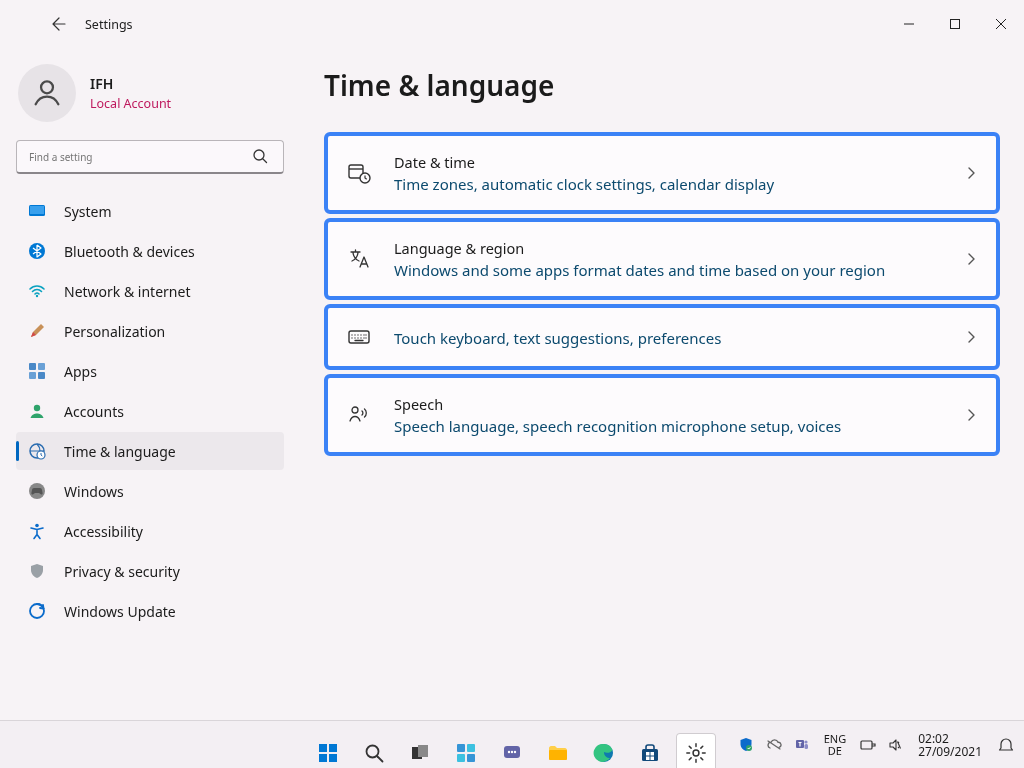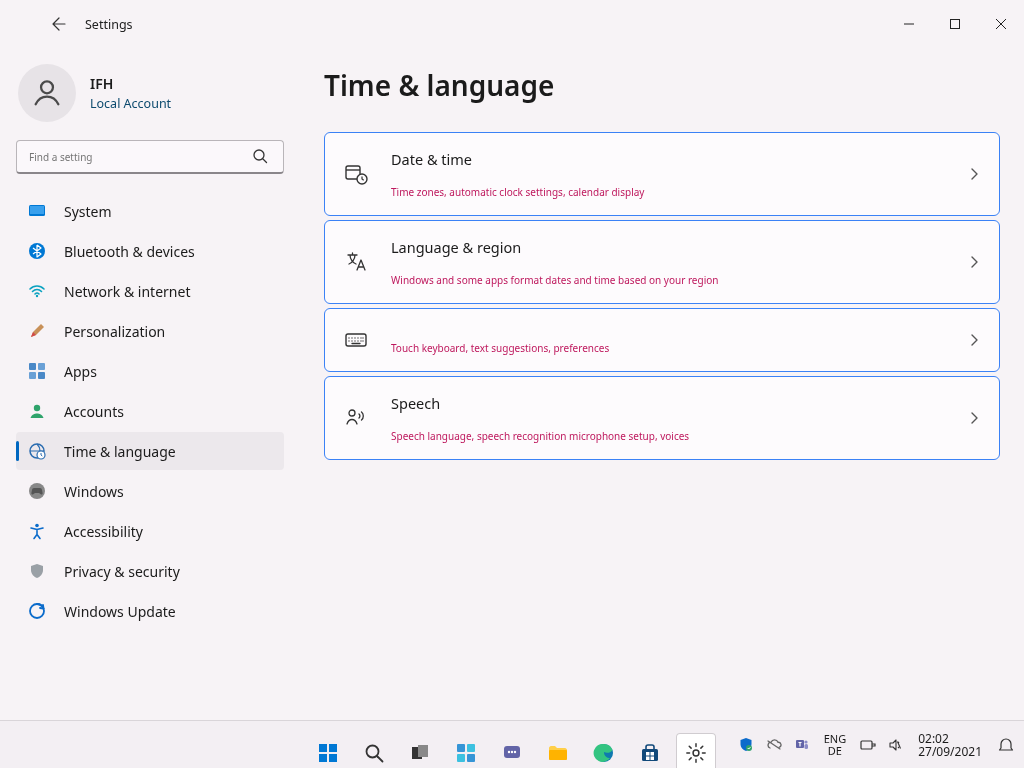--- a/index.html
+++ b/index.html
@@ -14,44 +14,44 @@
 
   
   .app { display:flex; height: calc(100% - 48px - 48px); }
   .sidebar { width: 300px; padding: 12px 16px 0 16px; display:flex; flex-direction:column; }
   .main { flex:1; padding: 12px 24px 0 24px; }
 
   
   .user { display:flex; align-items:center; gap:14px; padding:4px 0 18px 2px; }
   .avatar { width:58px; height:58px; border-radius:50%; background:#e7e3e7; display:flex; align-items:center; justify-content:center; }
   .user-name { font-size:14px; font-weight:600; }
-  .user-sub { font-size:12.5px; color:#0c4a6e; margin-top:2px; }
+  .user-sub { font-size:12.5px; color:#be185d; margin-top:2px; }
 
   
   .search { position:relative; margin-bottom:18px; }
   .search input { width: 268px; height: 34px; padding:0 34px 0 12px; font-size:10px;
     border:1px solid #b9b5b9; border-bottom:2px solid #8a868a; border-radius:4px; background:#fbf8fb; outline:none; }
   .search .icon { position:absolute; right:16px; top:8px; }
 
   
   .nav { display:flex; flex-direction:column; gap:2px; }
   .nav-item { display:flex; align-items:center; height:38px; padding:0 8px 0 12px; border-radius:4px;
     font-size:14px; gap:18px; cursor:default; position:relative; }
   .nav-item.selected { background:#ece8ec; }
   .nav-item.selected::before { content:""; position:absolute; left:0; top:9px; bottom:9px; width:3px; background:#0067c0; border-radius:2px; }
   .nav-item .ico { width:18px; height:18px; display:flex; align-items:center; justify-content:center; }
 
   
   h1 { font-size:28px; font-weight:600; margin:6px 0 28px 0; }
-  .card { background:#fdfbfd; border:1px solid #3b82f6; border-radius:6px; padding:16px 18px;
+  .card { background:#fdfbfd; border:4px solid #3b82f6; border-radius:6px; padding:16px 18px;
     display:flex; align-items:center; gap:22px; margin-bottom:4px; cursor:default; }
   .card .ico { width:26px; height:26px; display:flex; align-items:center; justify-content:center; }
   .card .txt { flex:1; }
   .card .ttl { font-size:14.5px; }
-  .card .sub { font-size:10px; color:#be185d; margin-top:16px; }
+  .card .sub { font-size:15px; color:#0c4a6e; margin-top:2px; }
   .card .chev { color:#555; }
 
   
   .taskbar { height:65px; background:#f3eff3; border-top:1px solid #d9d5d9; display:flex; align-items:center;
     justify-content:center; position:relative; }
   .tb-center { display:flex; gap:6px; }
   .tb-btn { width:40px; height:40px; display:flex; align-items:center; justify-content:center; border-radius:4px; }
   .tb-btn.active { background:#fff; box-shadow: inset 0 0 0 1px #d0ccd0; }
   .tray { position:absolute; right:6px; top:0; height:48px; display:flex; align-items:center; gap:8px; }
   .tray .tiny { width:20px; height:20px; display:flex; align-items:center; justify-content:center; }

